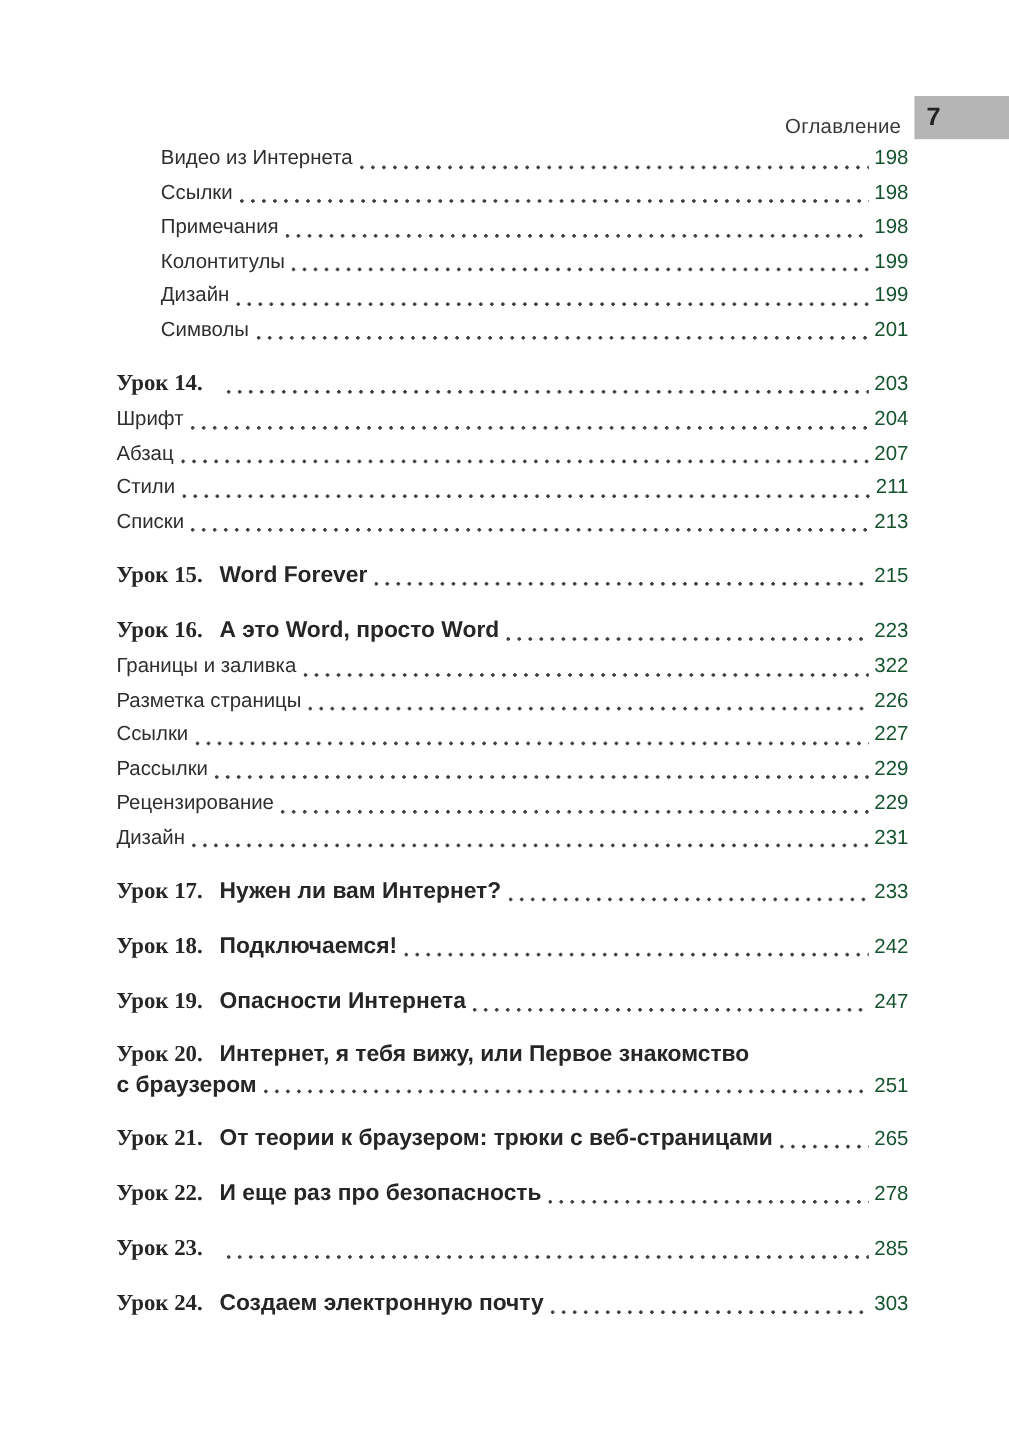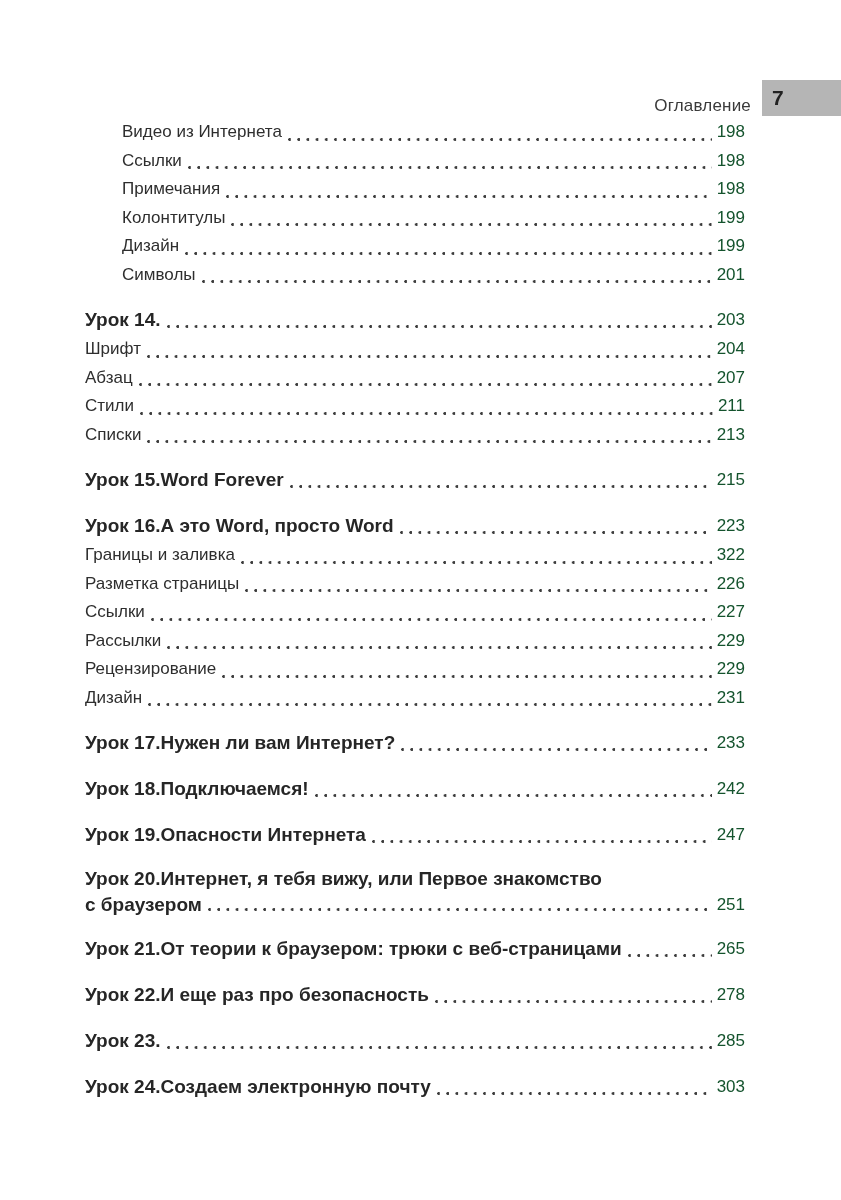--- a/index.html
+++ b/index.html
@@ -22,21 +22,21 @@
   .page-number-box{
     width:79px;height:36px;background:#b5b5b5;
     display:flex;align-items:center;
     padding-left:10px;box-sizing:border-box;
   }
   .page-number-box .num{
     font-size:21px;font-weight:bold;color:#222222;
   }
   
   .toc{
-    position:absolute;top:118px;left:85px;width:660px;
+    position:absolute;top:118px;left:97px;width:660px;
   }
   .row{
     display:flex;align-items:flex-end;
     font-size:17px;line-height:28.5px;
     white-space:nowrap;
   }
   .row .leader{
     flex:1 1 auto;
     height:3px;
     margin:0 5px 6px 6px;
@@ -49,21 +49,21 @@
     font-size:17px;font-weight:normal;color:#14532d;
   }
   .row-subsub{padding-left:37px;}
   .row-lesson{
     font-size:19px;font-weight:bold;
     margin-top:16px;line-height:30px;color:#262626;
   }
   .row-lesson .leader{margin-bottom:7px;}
   .row-wrap-first{line-height:26px;}
   .row-cont{margin-top:0;line-height:26px;}
-  .prefix{margin-right:0;}
+  .prefix{margin-right:14px;font-family:Liberation Serif, serif;}
 </style>
 </head>
 <body>
 
 <div class="page">
   <div class="header">
     <span class="running-title">Оглавление</span>
     <span class="page-number-box">
       <span class="num">7</span>
     </span>

